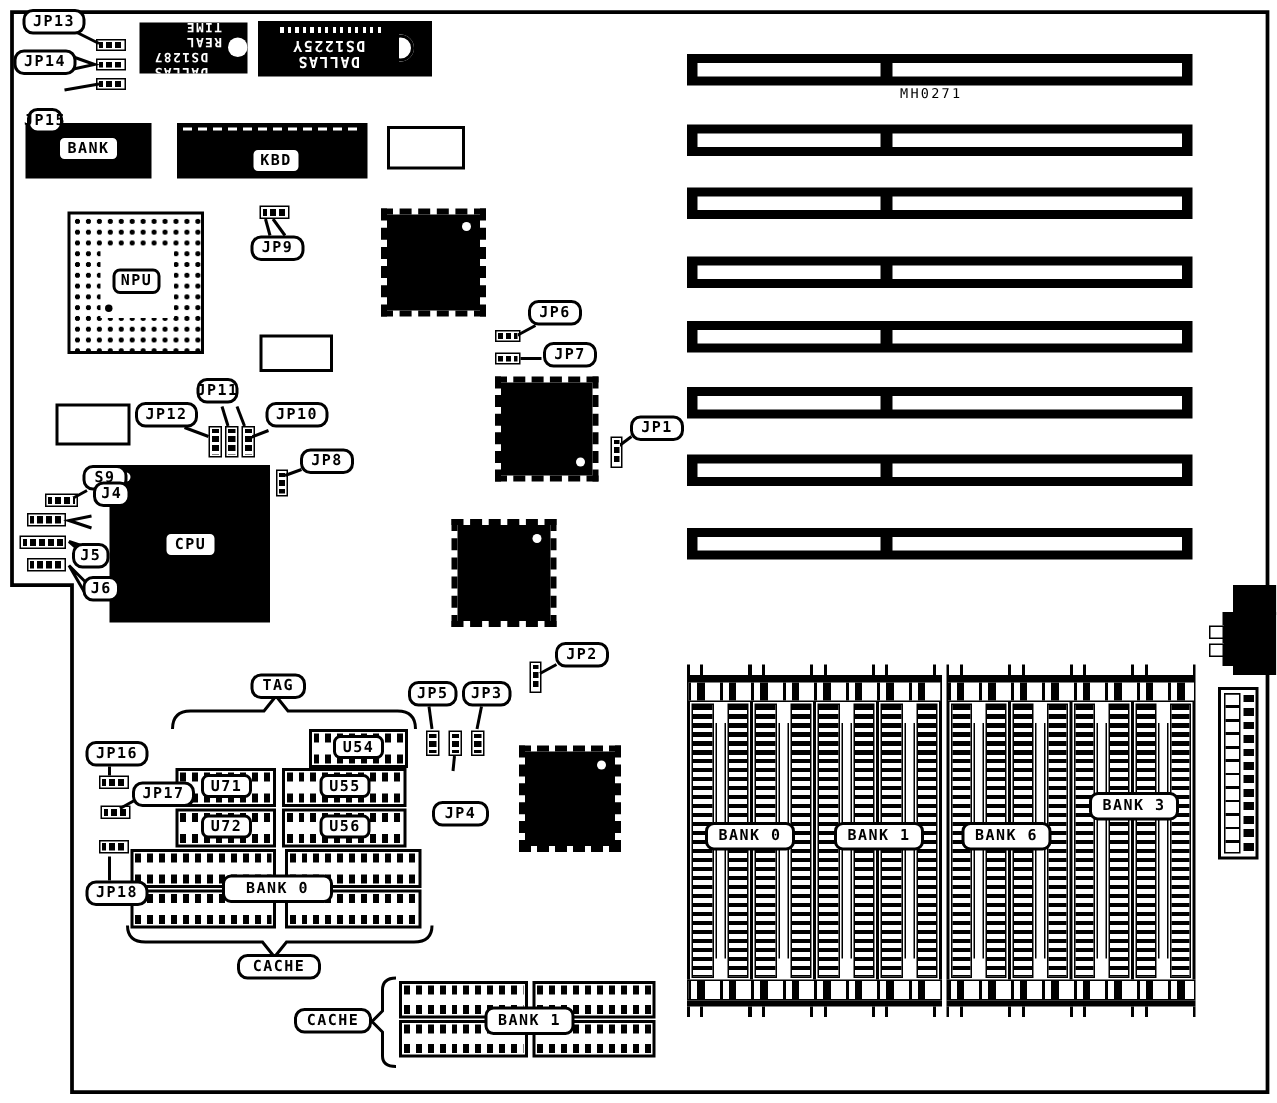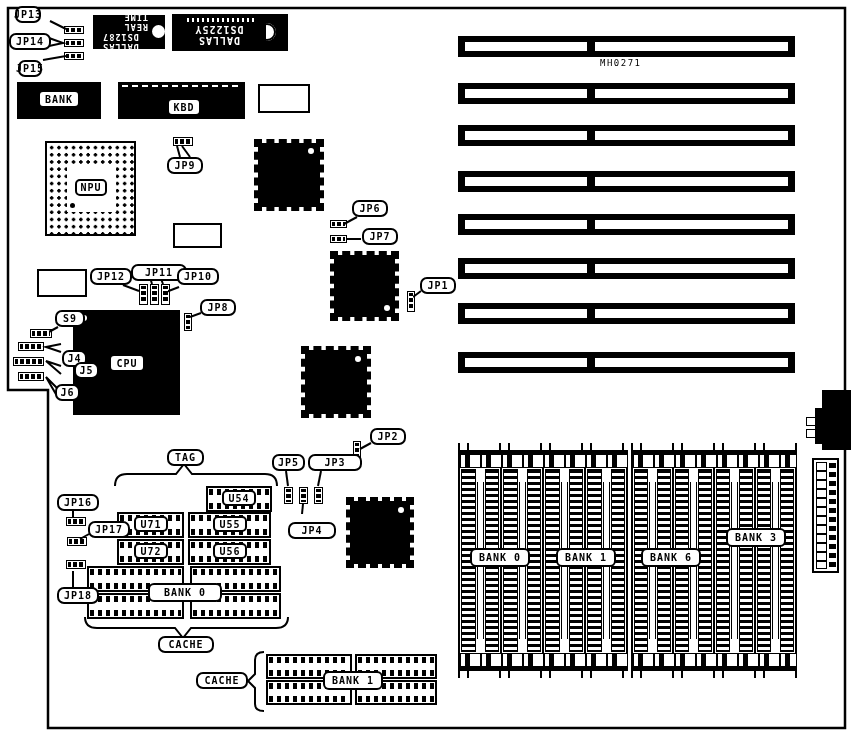--- a/index.html
+++ b/index.html
@@ -113,23 +113,23 @@
         <path d="M89,534 80,539"></path>
         <path d="M73,587 73,571"></path>
     </g>
     <g stroke="#000" stroke-width="2" fill="none">
       <path d="M115,486 Q115,474 127,474 L176,474 L184,464 L192,474 L265,474 Q277,474 277,486"></path>
       <path d="M85,617 Q85,628 97,628 L175,628 L183,638 L191,628 L276,628 Q288,628 288,617"></path>
       <path d="M264,652 Q255,652 255,660 L255,674 L248,681 L255,688 L255,704 Q255,711 264,711"></path>
     </g>
   </svg>
 
-  <div class="co" style="left:15px;top:6px;width:26px">JP13</div>
+  <div class="co" style="left:15px;top:6px;width:42px">JP13</div>
   <div class="co" style="left:9px;top:33px;width:42px">JP14</div>
-  <div class="co" style="left:18px;top:60px;width:24px">JP15</div>
+  <div class="co" style="left:18px;top:72px;width:24px">JP15</div>
   <div class="jh" style="left:64px;top:26px;width:20px;height:8px"></div>
   <div class="jh" style="left:64px;top:39px;width:20px;height:8px"></div>
   <div class="jh" style="left:64px;top:52px;width:20px;height:8px"></div>
 
   <div class="dallas" style="left:93px;top:15px;width:72px;height:34px">
     <div class="flip">
       <span class="logo-bat"></span>
       <span class="dl-col">
         <span>DALLAS</span>
         <span>DS1287</span>
@@ -174,53 +174,53 @@
   <div class="p1" style="left:398px;top:507px"></div>
 
   <div class="wbox" style="left:173px;top:223px;width:49px;height:25px"></div>
   <div class="wbox" style="left:37px;top:269px;width:50px;height:28px"></div>
 
   <div class="co" style="left:352px;top:200px;width:36px">JP6</div>
   <div class="jh" style="left:330px;top:220px;width:17px;height:8px"></div>
   <div class="co" style="left:362px;top:228px;width:36px">JP7</div>
   <div class="jh" style="left:330px;top:235px;width:17px;height:8px"></div>
 
-  <div class="co" style="left:131px;top:264px;width:56px">JP11</div>
+  <div class="co" style="left:131px;top:252px;width:28px">JP11</div>
   <div class="co" style="left:90px;top:268px;width:42px">JP12</div>
   <div class="co" style="left:177px;top:268px;width:42px">JP10</div>
   <div class="jv" style="left:139px;top:284px;width:9px;height:21px"></div>
   <div class="jv" style="left:150px;top:284px;width:9px;height:21px"></div>
   <div class="jv" style="left:161px;top:284px;width:9px;height:21px"></div>
 
   <div class="co" style="left:200px;top:299px;width:36px">JP8</div>
   <div class="jv" style="left:184px;top:313px;width:8px;height:18px"></div>
 
   <div class="blk" style="left:73px;top:310px;width:107px;height:105px"></div>
   <div class="p1" style="left:81px;top:315px"></div>
   <div class="cl" style="left:109px;top:354px;width:36px;height:18px">CPU</div>
 
   <div class="co" style="left:55px;top:310px;width:30px">S9</div>
   <div class="jh" style="left:30px;top:329px;width:22px;height:9px"></div>
-  <div class="co" style="left:62px;top:350px;width:25px">J4</div>
+  <div class="co" style="left:62px;top:321px;width:25px">J4</div>
   <div class="jh" style="left:18px;top:342px;width:26px;height:9px"></div>
-  <div class="co" style="left:74px;top:362px;width:25px">J5</div>
+  <div class="co" style="left:48px;top:362px;width:25px">J5</div>
   <div class="jh" style="left:13px;top:357px;width:31px;height:9px"></div>
   <div class="co" style="left:55px;top:384px;width:25px">J6</div>
   <div class="jh" style="left:18px;top:372px;width:26px;height:9px"></div>
 
   <div class="co" style="left:420px;top:277px;width:36px">JP1</div>
   <div class="jv" style="left:407px;top:291px;width:8px;height:21px"></div>
   <div class="co" style="left:370px;top:428px;width:36px">JP2</div>
   <div class="jv" style="left:353px;top:441px;width:8px;height:21px"></div>
   <div class="co" style="left:272px;top:454px;width:33px">JP5</div>
-  <div class="co" style="left:308px;top:454px;width:54px">JP3</div>
+  <div class="co" style="left:308px;top:454px;width:33px">JP3</div>
   <div class="jv" style="left:284px;top:487px;width:9px;height:17px"></div>
   <div class="jv" style="left:299px;top:487px;width:9px;height:17px"></div>
   <div class="jv" style="left:314px;top:487px;width:9px;height:17px"></div>
-  <div class="co" style="left:288px;top:522px;width:48px">JP4</div>
+  <div class="co" style="left:288px;top:534px;width:38px">JP4</div>
 
   <div class="co" style="left:167px;top:449px;width:37px">TAG</div>
 
   <div class="co" style="left:57px;top:494px;width:42px">JP16</div>
   <div class="jh" style="left:66px;top:517px;width:20px;height:9px"></div>
   <div class="co" style="left:88px;top:521px;width:42px">JP17</div>
   <div class="jh" style="left:67px;top:537px;width:20px;height:9px"></div>
   <div class="jh" style="left:66px;top:560px;width:20px;height:9px"></div>
   <div class="co" style="left:57px;top:587px;width:42px">JP18</div>
 

